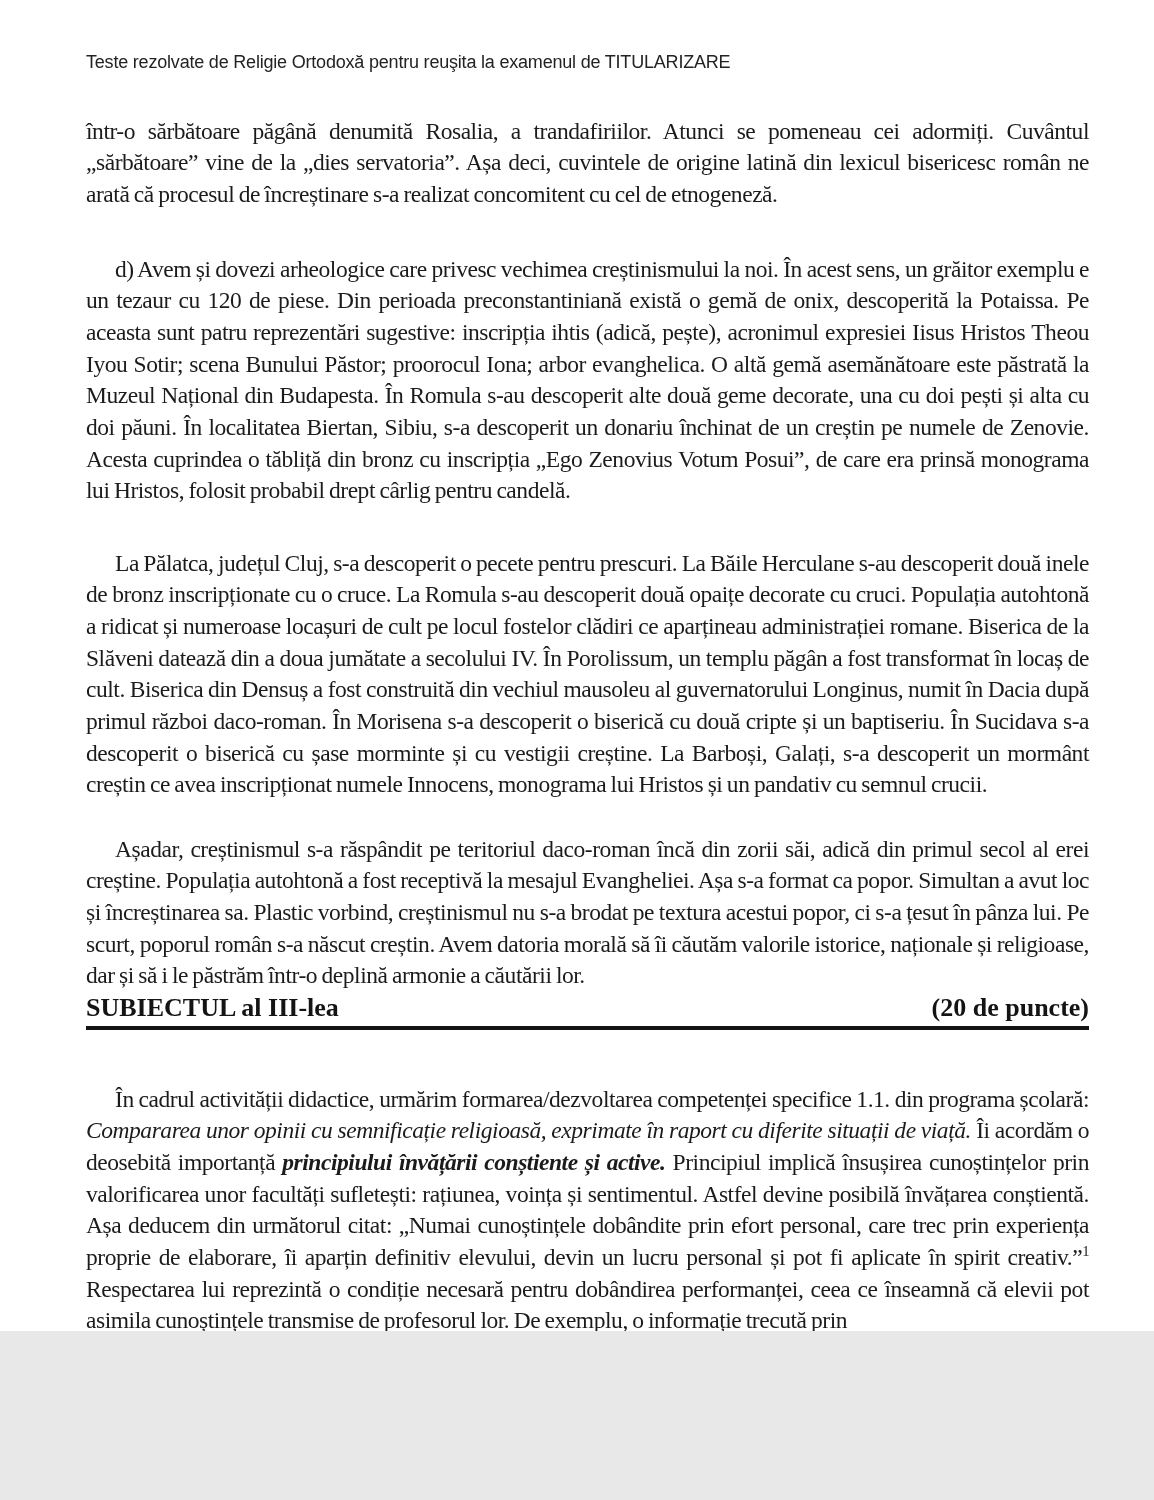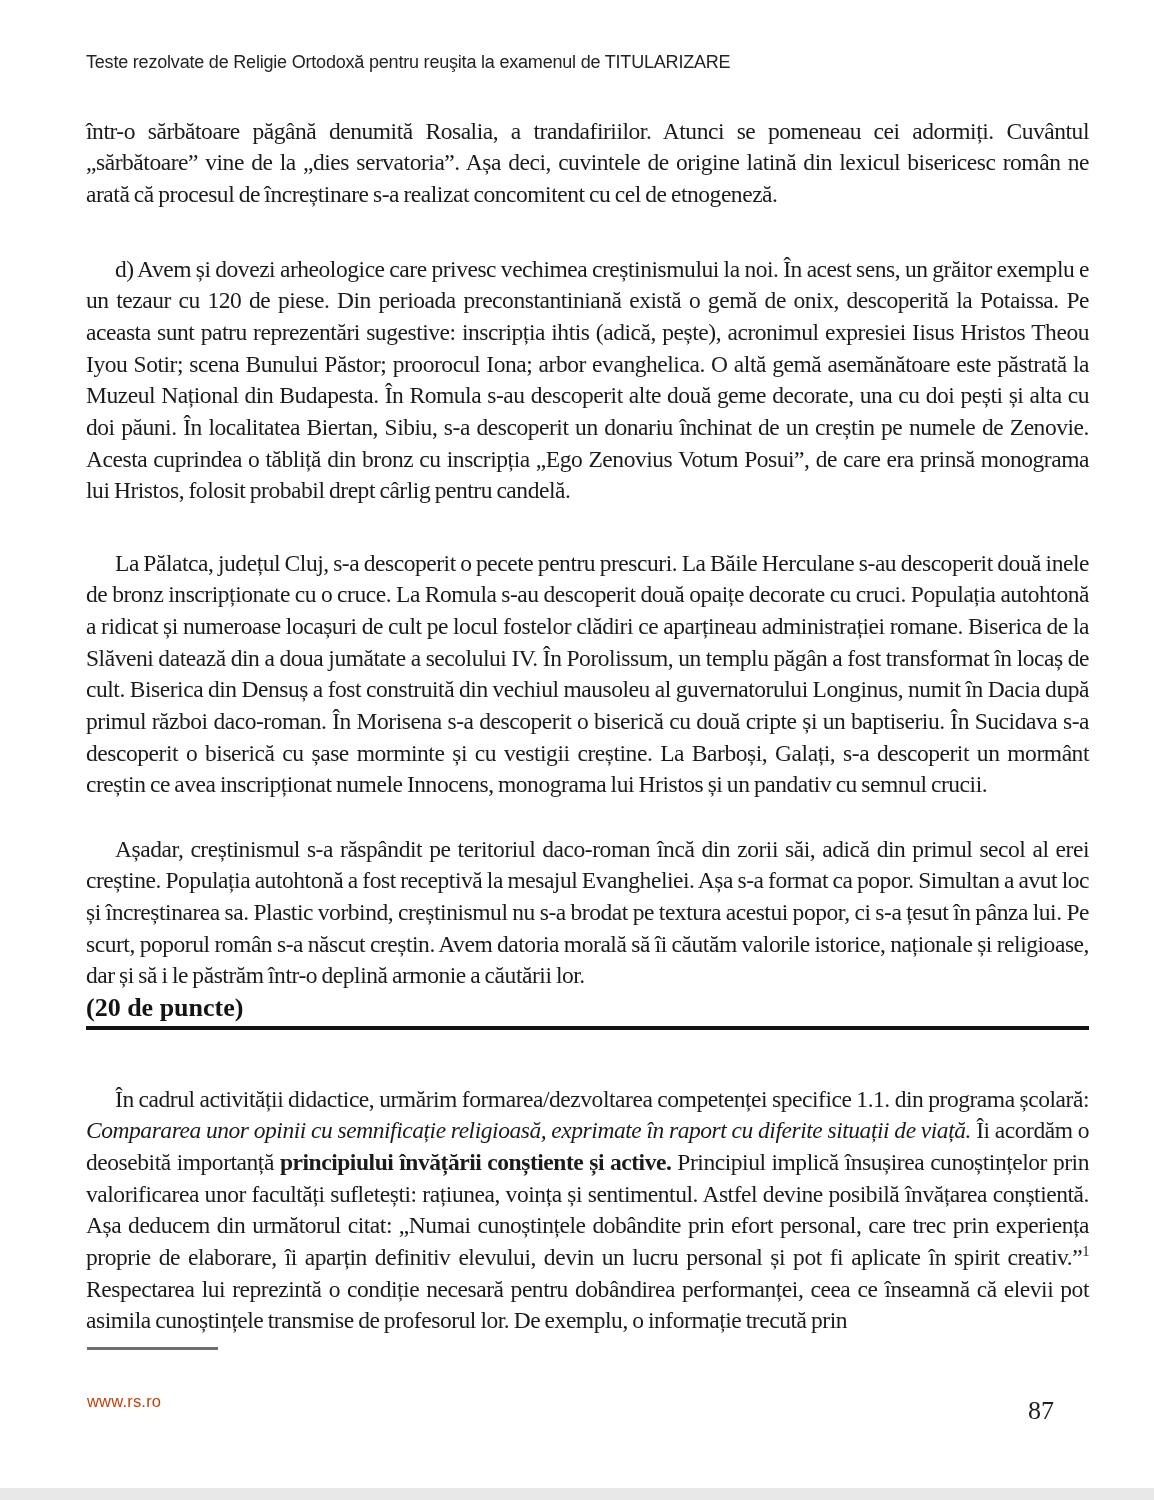--- a/index.html
+++ b/index.html
@@ -3,21 +3,21 @@
 <meta charset="utf-8">
 <style>
   html, body {
     margin: 0;
     padding: 0;
     background: #e8e8e8;
   }
   .page {
     position: relative;
     width: 1154px;
-    height: 1488px;
+    height: 1331px;
     background: #ffffff;
     margin: 0 auto;
     overflow: hidden;
     color: #1b1b1b;
   }
   .running-header {
     position: absolute;
     top: 52px;
     left: 86px;
     width: 1003px;
@@ -54,21 +54,21 @@
     align-items: baseline;
     font-family: "Liberation Serif", serif;
     font-weight: bold;
     font-size: 26px;
     padding-bottom: 3px;
     border-bottom: 4px solid #141414;
     color: #141414;
   }
   #para-subject { top: 1060px; }
   .em { font-style: italic; }
-  .strong-em { font-weight: bold; margin-top: 28px; }
+  .strong-em { font-style: italic; font-weight: bold; margin-top: 28px; }
   sup.fn-ref {
     font-size: 0.62em;
     line-height: 0;
     vertical-align: super;
   }
   .footnote-rule {
     position: absolute;
     top: 1347px;
     left: 87px;
     width: 131px;
@@ -117,20 +117,21 @@
 
   <p id="para-intro" class="body-text">într-o sărbătoare păgână denumită Rosalia, a trandafiriilor. Atunci se pomeneau cei adormiți. Cuvântul „sărbătoare” vine de la „dies servatoria”. Așa deci, cuvintele de origine latină din lexicul bisericesc român ne arată că procesul de încreștinare s-a realizat concomitent cu cel de etnogeneză.</p>
 
   <p id="para-d" class="body-text indent">d) Avem și dovezi arheologice care privesc vechimea creștinismului la noi. În acest sens, un grăitor exemplu e un tezaur cu 120 de piese. Din perioada preconstantiniană există o gemă de onix, descoperită la Potaissa. Pe aceasta sunt patru reprezentări sugestive: inscripția ihtis (adică, pește), acronimul expresiei Iisus Hristos Theou Iyou Sotir; scena Bunului Păstor; proorocul Iona; arbor evanghelica. O altă gemă asemănătoare este păstrată la Muzeul Național din Budapesta. În Romula s-au descoperit alte două geme decorate, una cu doi pești și alta cu doi păuni. În localitatea Biertan, Sibiu, s-a descoperit un donariu închinat de un creștin pe numele de Zenovie. Acesta cuprindea o tăbliță din bronz cu inscripția „Ego Zenovius Votum Posui”, de care era prinsă monograma lui Hristos, folosit probabil drept cârlig pentru candelă.</p>
 
   <p id="para-palatca" class="body-text indent">La Pălatca, județul Cluj, s-a descoperit o pecete pentru prescuri. La Băile Herculane s-au descoperit două inele de bronz inscripționate cu o cruce. La Romula s-au descoperit două opaițe decorate cu cruci. Populația autohtonă a ridicat și numeroase locașuri de cult pe locul fostelor clădiri ce aparțineau administrației romane. Biserica de la Slăveni datează din a doua jumătate a secolului IV. În Porolissum, un templu păgân a fost transformat în locaș de cult. Biserica din Densuș a fost construită din vechiul mausoleu al guvernatorului Longinus, numit în Dacia după primul război daco-roman. În Morisena s-a descoperit o biserică cu două cripte și un baptiseriu. În Sucidava s-a descoperit o biserică cu șase morminte și cu vestigii creștine. La Barboși, Galați, s-a descoperit un mormânt creștin ce avea inscripționat numele Innocens, monograma lui Hristos și un pandativ cu semnul crucii.</p>
 
   <p id="para-asadar" class="body-text indent">Așadar, creștinismul s-a răspândit pe teritoriul daco-roman încă din zorii săi, adică din primul secol al erei creștine. Populația autohtonă a fost receptivă la mesajul Evangheliei. Așa s-a format ca popor. Simultan a avut loc și încreștinarea sa. Plastic vorbind, creștinismul nu s-a brodat pe textura acestui popor, ci s-a țesut în pânza lui. Pe scurt, poporul român s-a născut creștin. Avem datoria morală să îi căutăm valorile istorice, naționale și religioase, dar și să i le păstrăm într-o deplină armonie a căutării lor.</p>
 
   <div class="section-heading">
+    <span>SUBIECTUL al III-lea</span>
     <span>(20 de puncte)</span>
   </div>
 
   <p id="para-subject" class="body-text indent"><span>În cadrul activității didactice, urmărim formarea/dezvoltarea competenței specifice 1.1. din programa școlară: </span><span class="em">Compararea unor opinii cu semnificație religioasă, exprimate în raport cu diferite situații de viață.</span><span> Îi acordăm o deosebită importanță </span><span class="strong-em">principiului învățării conștiente și active.</span><span> Principiul implică însușirea cunoștințelor prin valorificarea unor facultăți sufletești: rațiunea, voința și sentimentul. Astfel devine posibilă învățarea conștientă. Așa deducem din următorul citat: „Numai cunoștințele dobândite prin efort personal, care trec prin experiența proprie de elaborare, îi aparțin definitiv elevului, devin un lucru personal și pot fi aplicate în spirit creativ.”</span><sup class="fn-ref">1</sup><span> Respectarea lui reprezintă o condiție necesară pentru dobândirea performanței, ceea ce înseamnă că elevii pot asimila cunoștințele transmise de profesorul lor. De exemplu, o informație trecută prin</span></p>
 
   <div class="footnote-rule"></div>
 
 
   <div class="site-footer">www.rs.ro</div>
 

